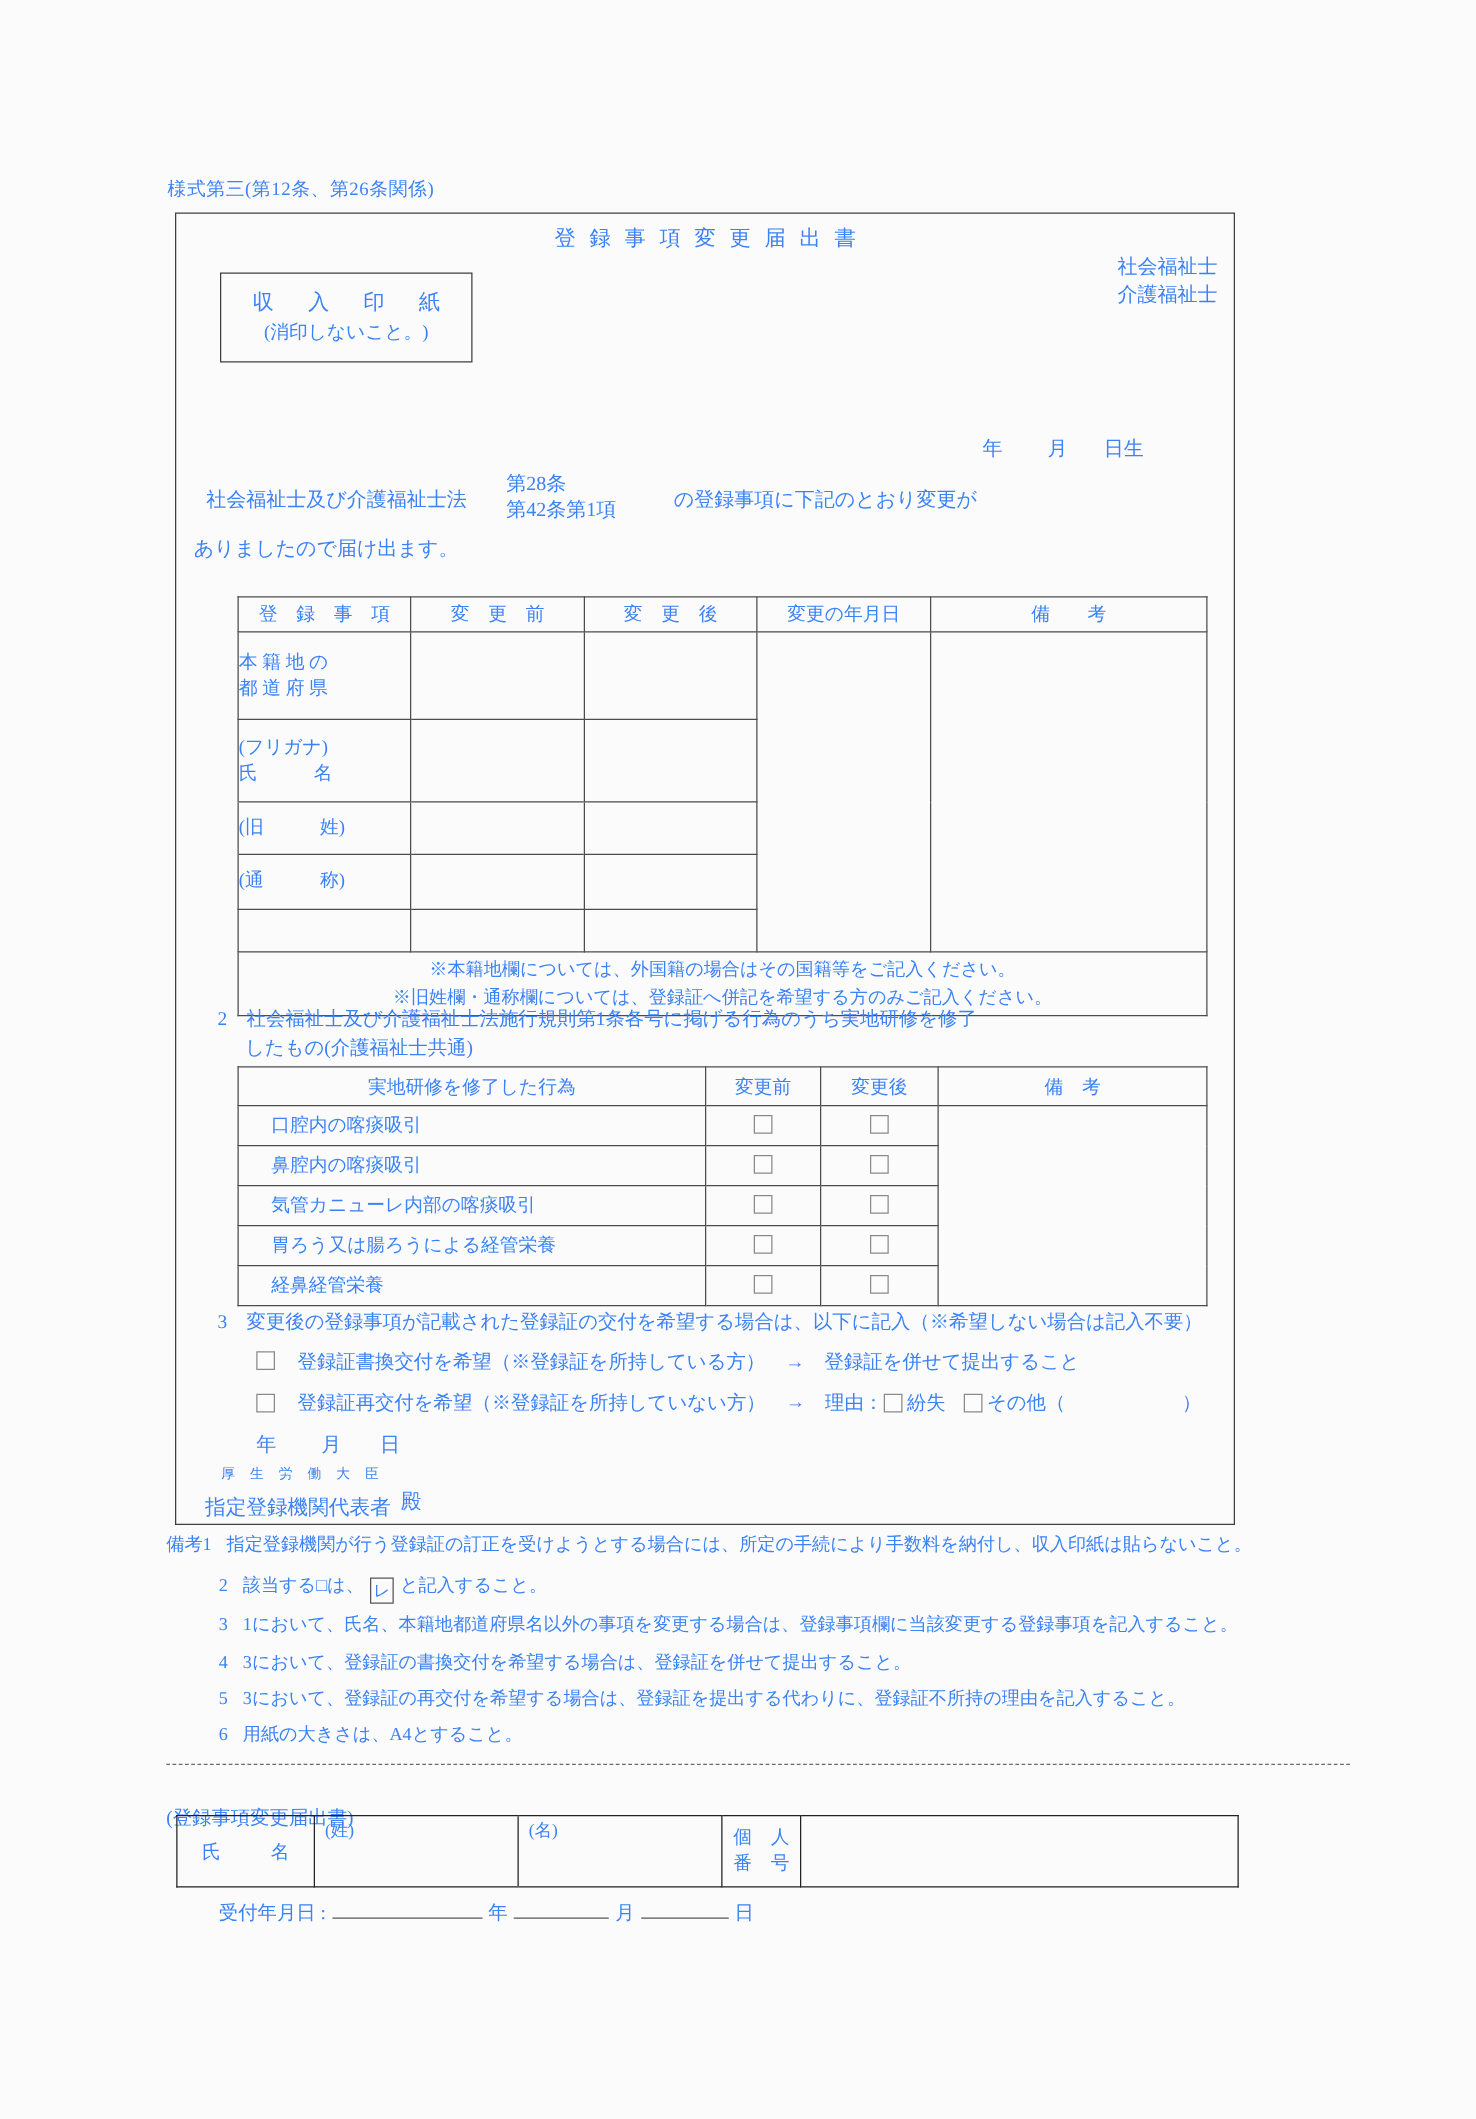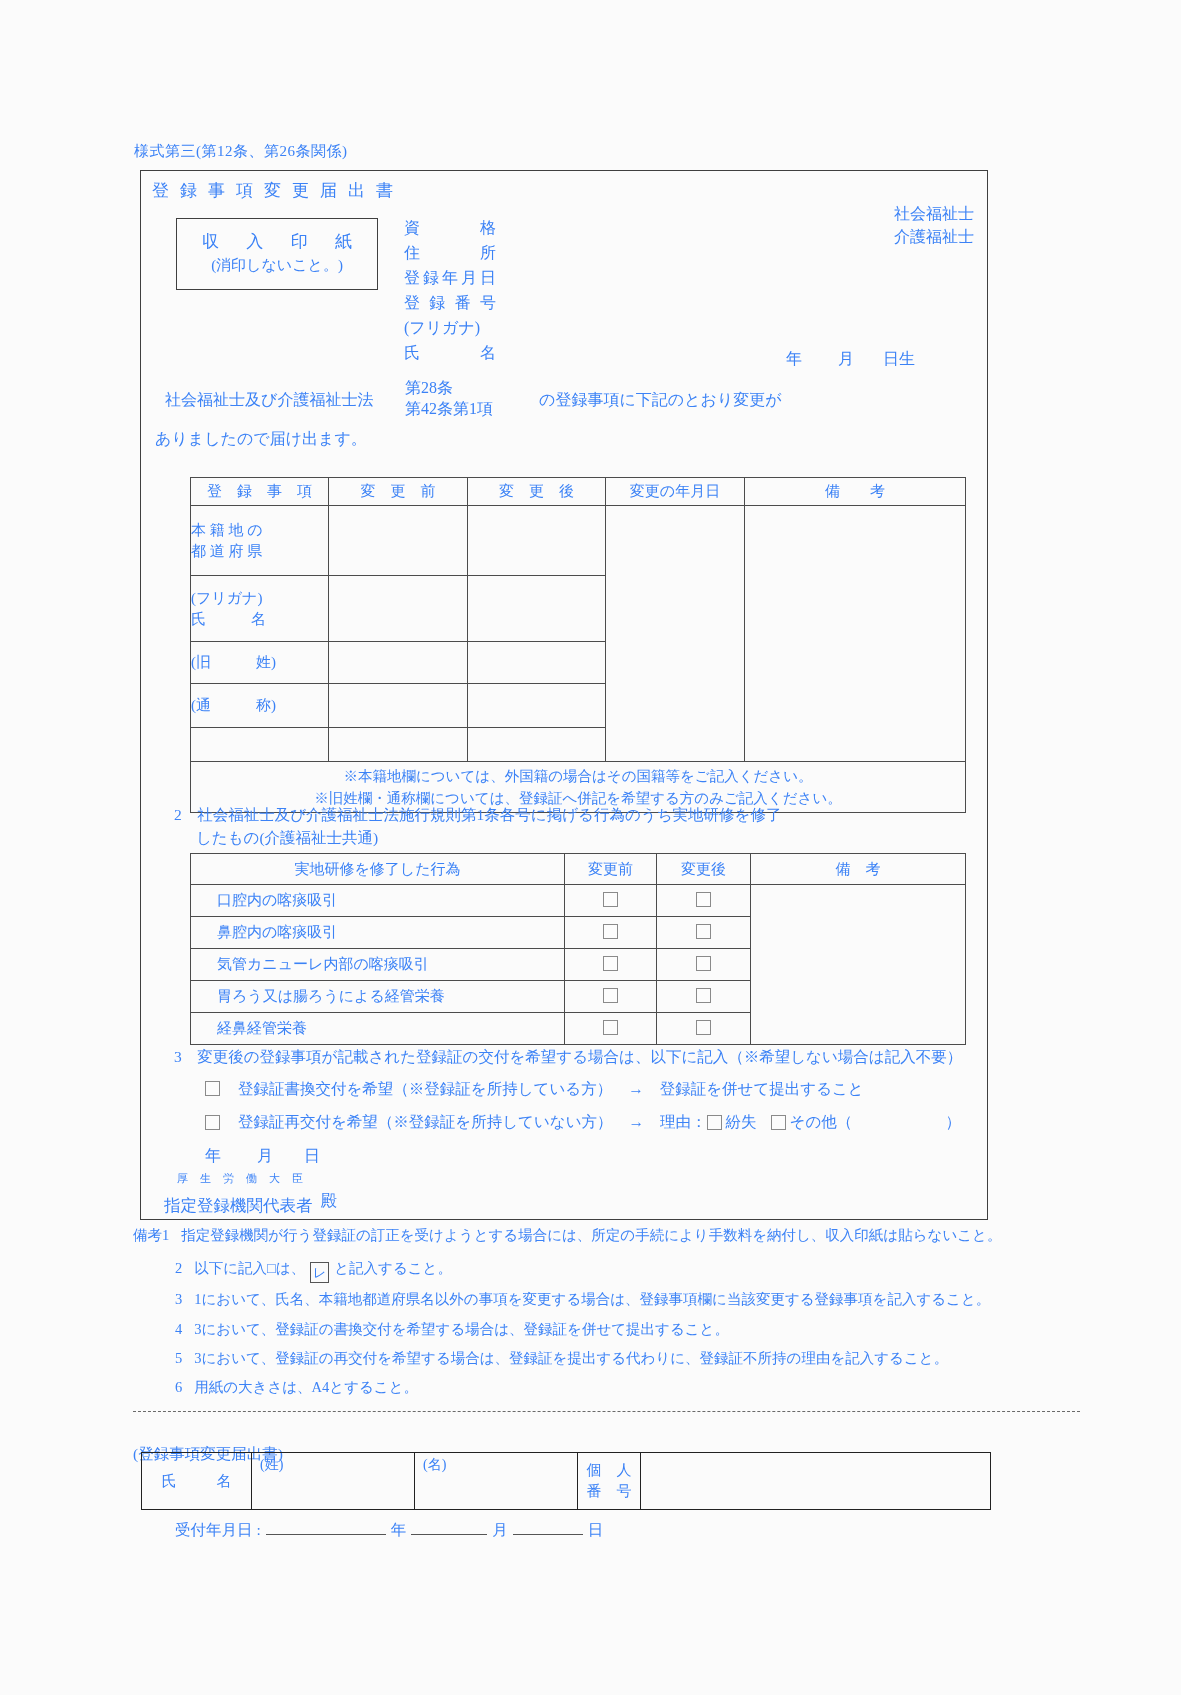--- a/index.html
+++ b/index.html
@@ -6,21 +6,21 @@
   .page {
     position:relative; width:1181px; height:1695px; background:#fbfbfb;
     font-family:"Liberation Serif","DejaVu Serif",serif; color:#3b82f6;
     font-size:16px; overflow:hidden;
   }
   .abs { position:absolute; }
 
   .form-code { left:134px; top:142px; font-size:15px; letter-spacing:0.5px; }
 
   .main-box { left:140px; top:170px; width:846px; height:1048px; border:1.6px solid #3f3f3f; }
-  .title { left:0; top:8px; width:100%; text-align:left; font-size:17px; letter-spacing:11px; text-indent:11px; }
+  .title { left:0; top:8px; width:100%; text-align:center; font-size:17px; letter-spacing:11px; text-indent:11px; }
 
   .stamp-box { left:35px; top:47px; width:200px; height:70px; border:1.6px solid #3f3f3f; }
   .stamp-l1 { width:150px; margin:11px auto 3px auto; text-align:justify; text-align-last:justify; font-size:17px; }
   .stamp-l2 { text-align:center; font-size:15px; }
 
   .fields { left:263px; top:44px; line-height:25px; }
   .jf { display:inline-block; text-align:justify; text-align-last:justify; }
   .w92 { width:92px; }
 
   .quals { left:753px; top:31px; line-height:23px; }
@@ -99,28 +99,20 @@
 
   <div class="abs main-box">
 
     <div class="abs title">登録事項変更届出書</div>
 
     <div class="abs stamp-box">
       <div class="stamp-l1">収入印紙</div>
       <div class="stamp-l2">(消印しないこと。)</div>
     </div>
 
-    <div class="abs fields">
-      <div><span class="jf w92">資格</span></div>
-      <div><span class="jf w92">住所</span></div>
-      <div><span class="jf w92">登録年月日</span></div>
-      <div><span class="jf w92">登録番号</span></div>
-      <div><span>(フリガナ)</span></div>
-      <div><span class="jf w92">氏名</span></div>
-    </div>
 
     <div class="abs quals">
       <div>社会福祉士</div>
       <div>介護福祉士</div>
     </div>
 
     <div class="abs birth">
       <span class="b-year">年</span>
       <span class="b-month">月</span>
       <span class="b-day">日生</span>
@@ -268,21 +260,21 @@
     <div class="abs addr2">
       <span>指定登録機関代表者</span><span class="tono">殿</span>
     </div>
 
   </div>
 
   <div class="abs remark" style="top:1226px">
     <span class="rnum">備考1</span><span>指定登録機関が行う登録証の訂正を受けようとする場合には、所定の手続により手数料を納付し、収入印紙は貼らないこと。</span>
   </div>
   <div class="abs remark indent" style="top:1259px">
-    <span class="rnum">2</span><span>以下に記入□は、</span><span class="boxed">レ</span><span>と記入すること。</span>
+    <span class="rnum">2</span><span>該当する□は、</span><span class="boxed">レ</span><span>と記入すること。</span>
   </div>
   <div class="abs remark indent" style="top:1290px">
     <span class="rnum">3</span><span>1において、氏名、本籍地都道府県名以外の事項を変更する場合は、登録事項欄に当該変更する登録事項を記入すること。</span>
   </div>
   <div class="abs remark indent" style="top:1320px">
     <span class="rnum">4</span><span>3において、登録証の書換交付を希望する場合は、登録証を併せて提出すること。</span>
   </div>
   <div class="abs remark indent" style="top:1349px">
     <span class="rnum">5</span><span>3において、登録証の再交付を希望する場合は、登録証を提出する代わりに、登録証不所持の理由を記入すること。</span>
   </div>

